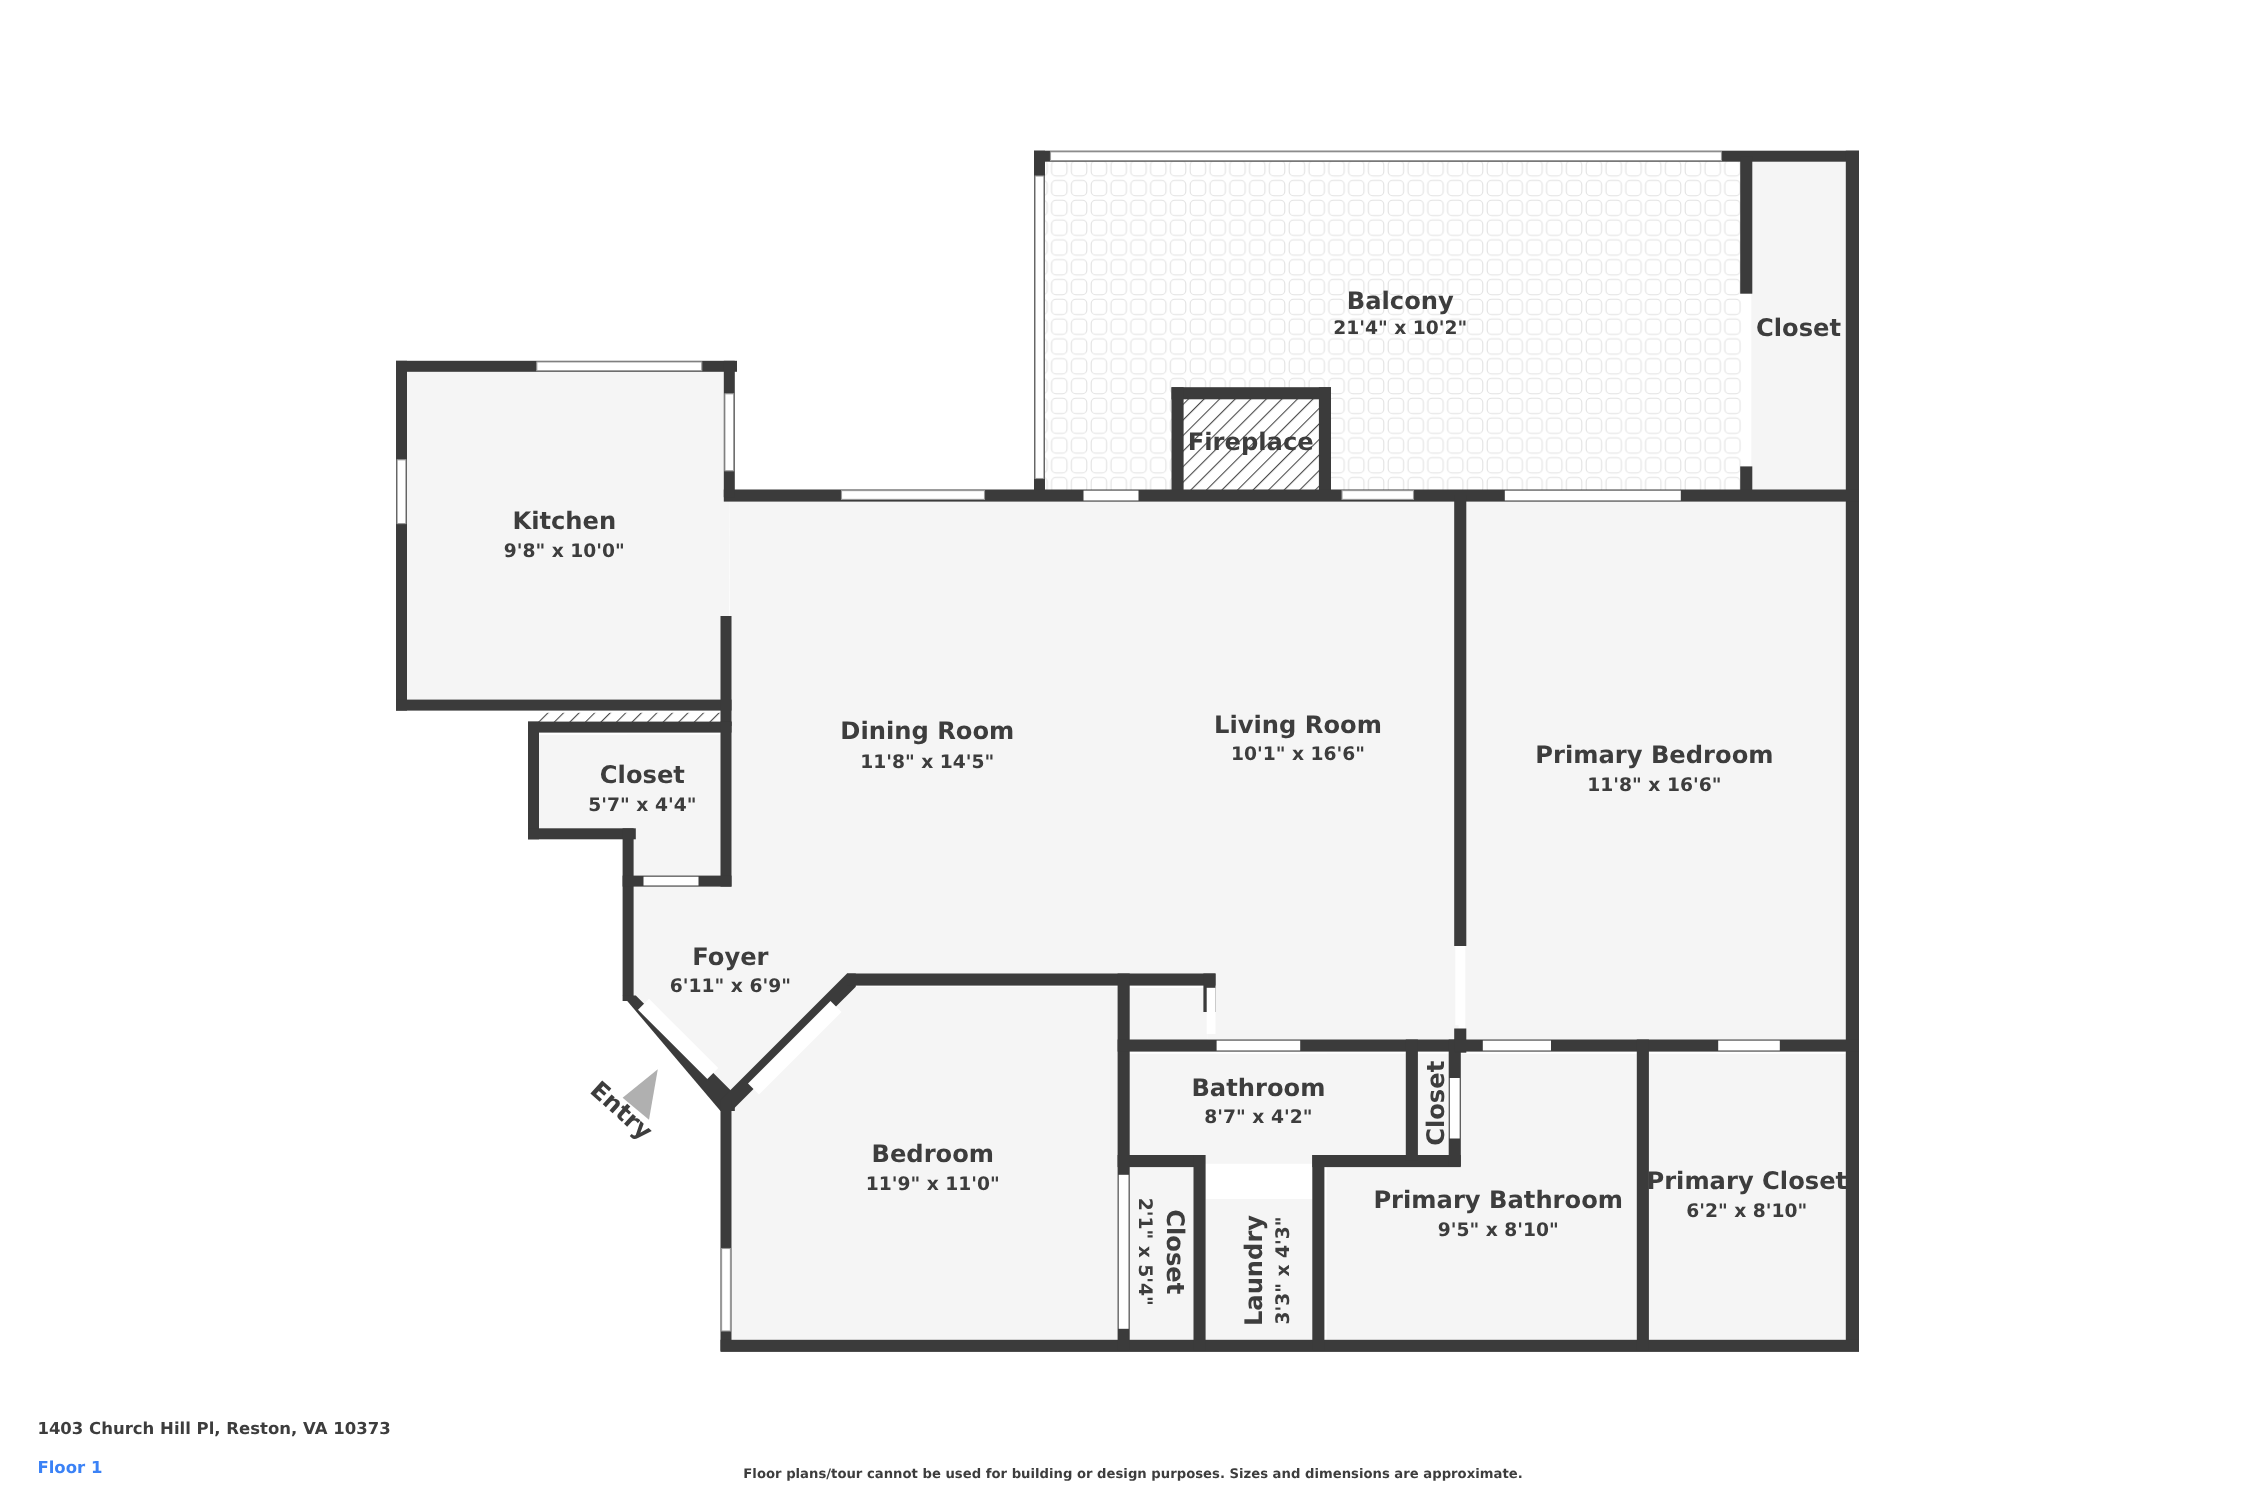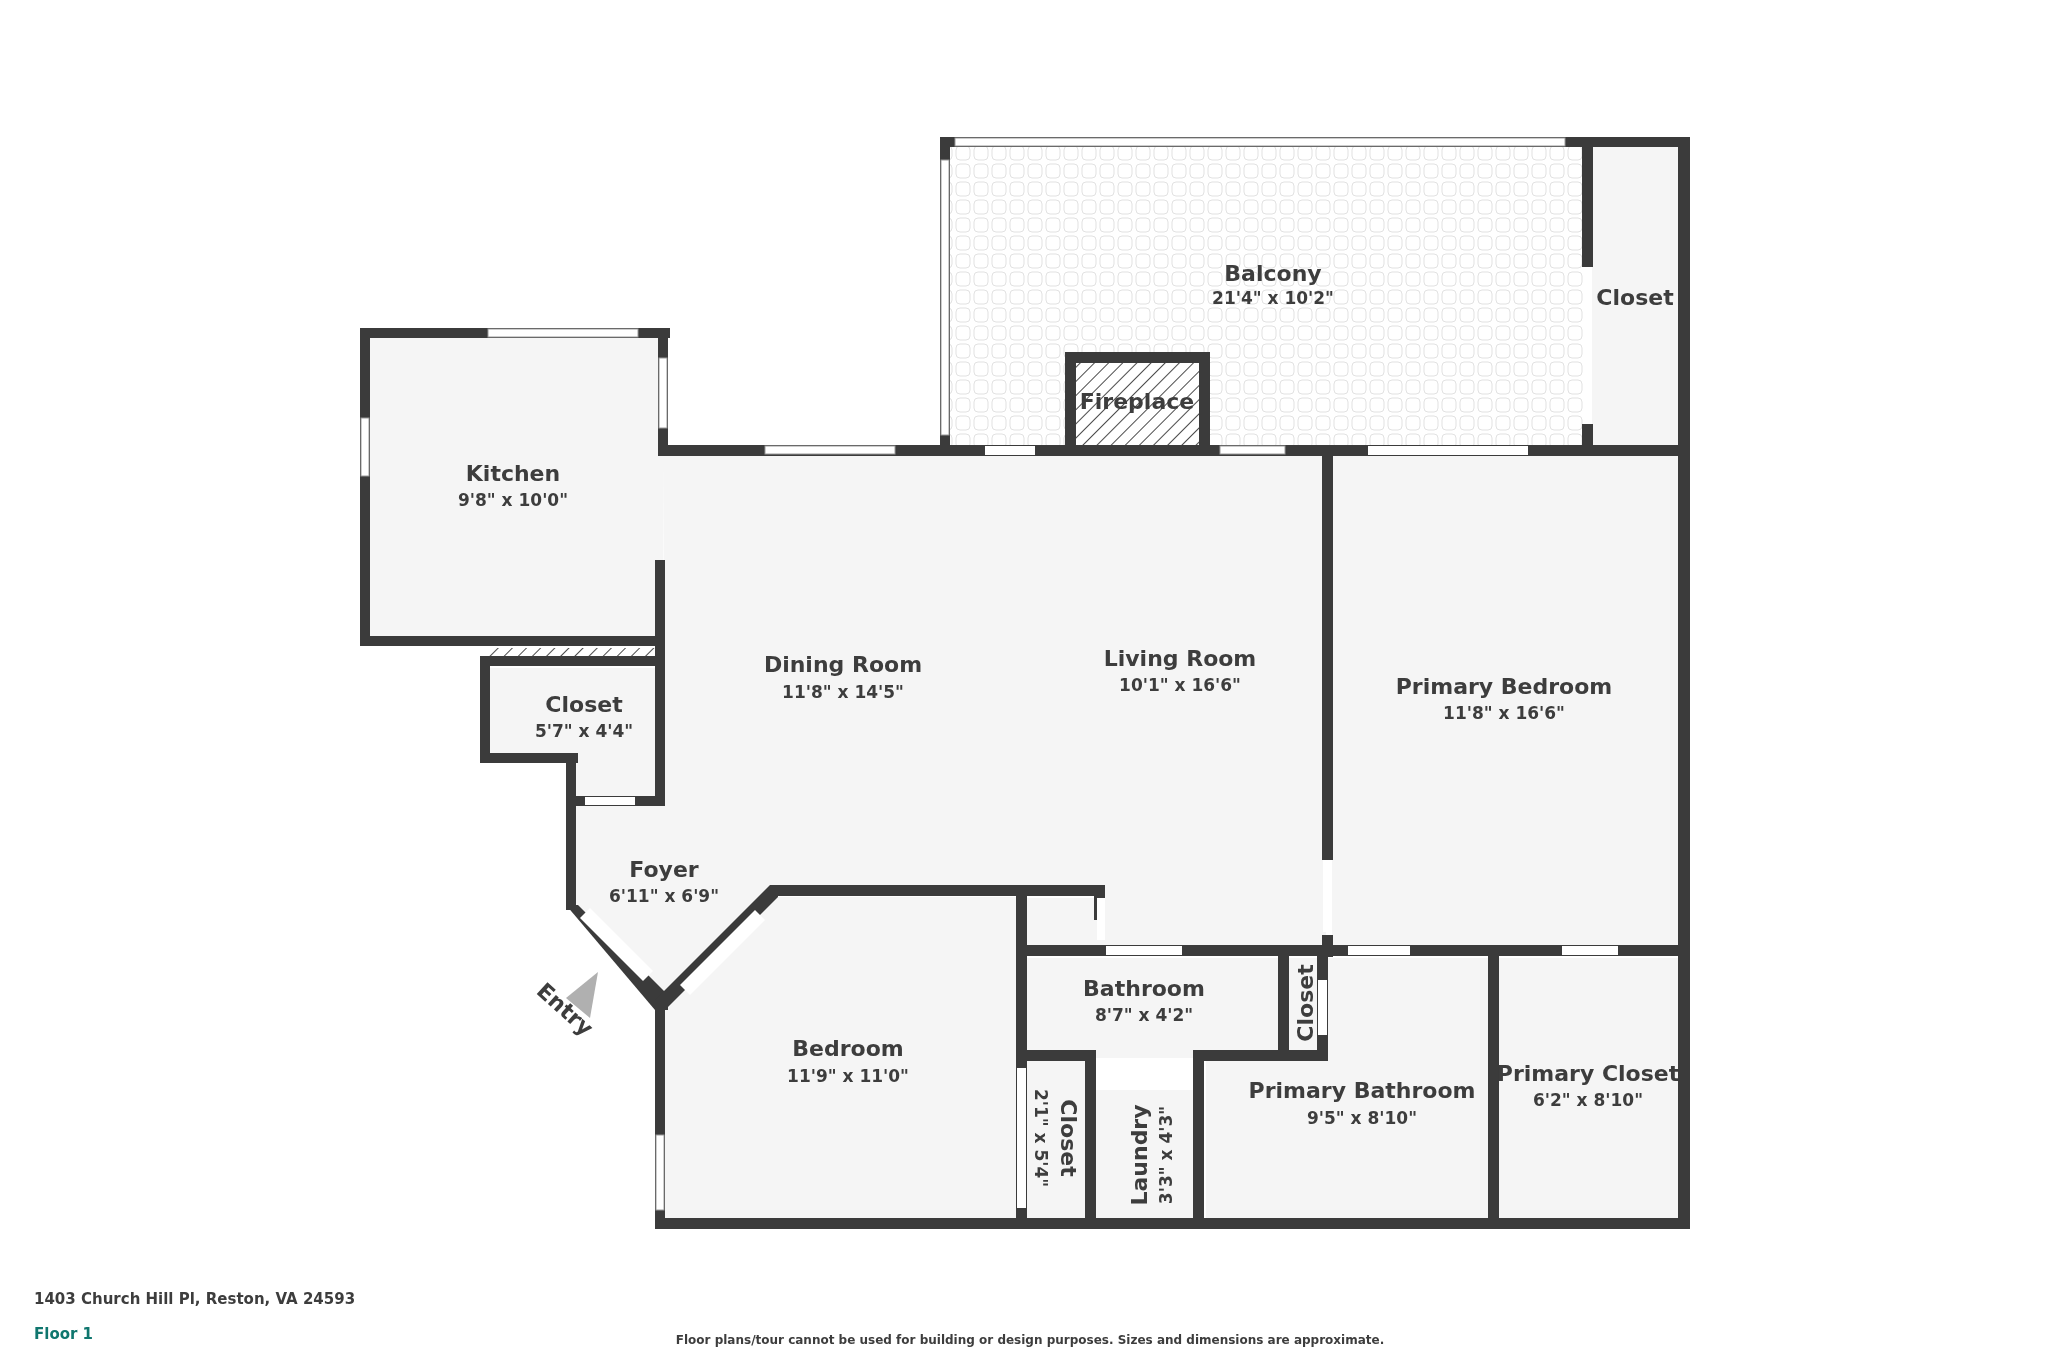--- a/index.html
+++ b/index.html
@@ -5,21 +5,21 @@
   html, body { margin:0; padding:0; background:#ffffff; }
   body { width:2048px; height:1365px; position:relative; overflow:hidden; font-family:"DejaVu Sans", sans-serif; }
   #plan { position:absolute; left:0; top:0; }
   .wall { fill:#3b3b3b; }
   .floor { fill:#f5f5f5; }
   .room-name { font-family:"DejaVu Sans", sans-serif; font-weight:bold; font-size:22px; fill:#3d3d3d; text-anchor:middle; }
   .room-dim { font-family:"DejaVu Sans", sans-serif; font-weight:bold; font-size:17px; fill:#3d3d3d; text-anchor:middle; }
   .opening { fill:#ffffff; }
   .win { fill:#ffffff; stroke:#9a9a9a; stroke-width:1; }
   .footer-address { position:absolute; left:34px; top:1290px; font-family:"DejaVu Sans", sans-serif; font-weight:bold; font-size:15px; color:#3d3d3d; }
-  .footer-floor { position:absolute; left:34px; top:1325px; font-family:"DejaVu Sans", sans-serif; font-weight:bold; font-size:15px; color:#0f766e; }
+  .footer-floor { position:absolute; left:34px; top:1325px; font-family:"DejaVu Sans", sans-serif; font-weight:bold; font-size:15px; color:#3b82f6; }
   .footer-disclaimer { position:absolute; left:0; width:2060px; text-align:center; top:1333px; font-family:"DejaVu Sans", sans-serif; font-weight:bold; font-size:12px; color:#3d3d3d; }
 </style>
 </head>
 <body>
 
 <svg id="plan" width="2048" height="1365" viewBox="0 0 2048 1365" xmlns="http://www.w3.org/2000/svg">
   <defs>
     <pattern id="tile" width="18" height="18" patternUnits="userSpaceOnUse">
       <rect width="18" height="18" fill="#ffffff"></rect>
       <rect x="2" y="2" width="14" height="14" rx="4" fill="none" stroke="#e2e2e2" stroke-width="1"></rect>
@@ -173,15 +173,15 @@
     <text class="room-dim" x="0" y="0" transform="translate(1172 1155) rotate(-90)">3'3" x 4'3"</text>
 
     <text class="room-name" x="1362" y="1098">Primary Bathroom</text>
     <text class="room-dim" x="1362" y="1124">9'5" x 8'10"</text>
 
     <text class="room-name" x="1588" y="1081">Primary Closet</text>
     <text class="room-dim" x="1588" y="1106">6'2" x 8'10"</text>
   </g>
 </svg>
 
-<div class="footer-address">1403 Church Hill Pl, Reston, VA 24593</div>
+<div class="footer-address">1403 Church Hill Pl, Reston, VA 10373</div>
 <div class="footer-floor">Floor 1</div>
 <div class="footer-disclaimer">Floor plans/tour cannot be used for building or design purposes. Sizes and dimensions are approximate.</div>
 
 </body></html>

